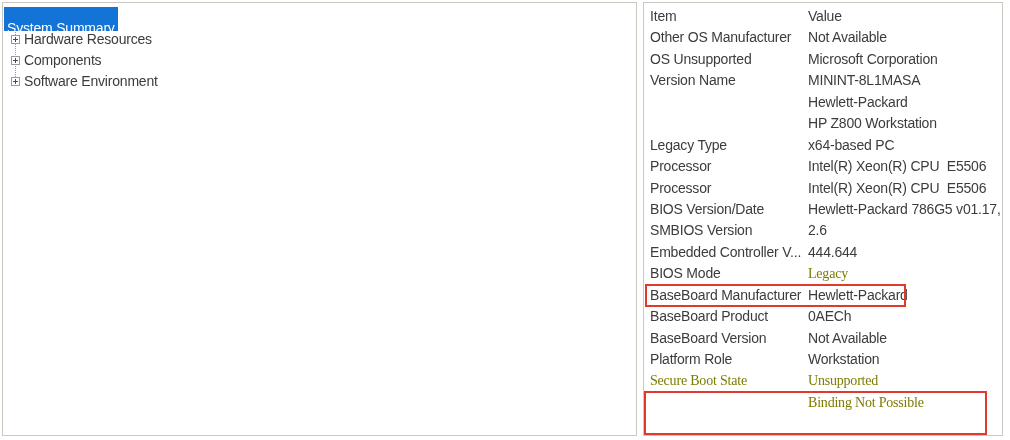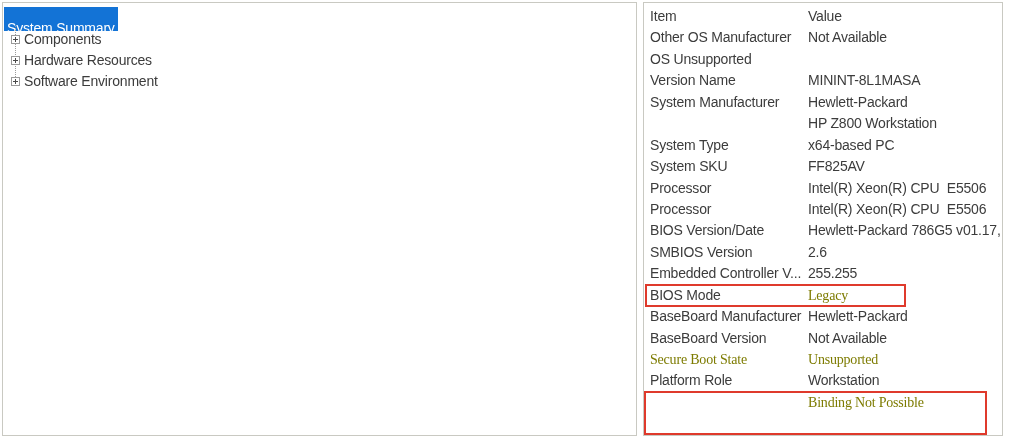--- a/index.html
+++ b/index.html
@@ -71,28 +71,28 @@
 
   <div class="left-pane">
     <div class="tree-root-item">System Summary</div>
     <div class="tree-vline"></div>
     <div class="tree-children">
 
         <div class="tree-item">
           <span class="expand-box">
             <span class="ph"></span><span class="pv"></span>
           </span>
-          <span class="label">Components</span>
+          <span class="label">Hardware Resources</span>
         </div>
 
         <div class="tree-item">
           <span class="expand-box">
             <span class="ph"></span><span class="pv"></span>
           </span>
-          <span class="label">Hardware Resources</span>
+          <span class="label">Components</span>
         </div>
 
         <div class="tree-item">
           <span class="expand-box">
             <span class="ph"></span><span class="pv"></span>
           </span>
           <span class="label">Software Environment</span>
         </div>
       </div>
   </div>
@@ -105,45 +105,41 @@
       </div>
       <div>
 
           <div class="row">
             <span class="c1">Other OS Manufacturer</span>
             <span class="c2">Not Available</span>
           </div>
 
           <div class="row">
             <span class="c1">OS Unsupported</span>
+            <span class="c2">Microsoft Corporation</span>
           </div>
 
           <div class="row">
             <span class="c1">Version Name</span>
             <span class="c2">MININT-8L1MASA</span>
           </div>
 
           <div class="row">
-            <span class="c1">System Manufacturer</span>
             <span class="c2">Hewlett-Packard</span>
           </div>
 
           <div class="row">
             <span class="c2">HP Z800 Workstation</span>
           </div>
 
           <div class="row">
-            <span class="c1">System Type</span>
+            <span class="c1">Legacy Type</span>
             <span class="c2">x64-based PC</span>
           </div>
 
-          <div class="row">
-            <span class="c1">System SKU</span>
-            <span class="c2">FF825AV</span>
-          </div>
 
           <div class="row">
             <span class="c1">Processor</span>
             <span class="c2">Intel(R) Xeon(R) CPU  E5506</span>
           </div>
 
           <div class="row">
             <span class="c1">Processor</span>
             <span class="c2">Intel(R) Xeon(R) CPU  E5506</span>
           </div>
@@ -153,47 +149,51 @@
             <span class="c2">Hewlett-Packard 786G5 v01.17, 8/</span>
           </div>
 
           <div class="row">
             <span class="c1">SMBIOS Version</span>
             <span class="c2">2.6</span>
           </div>
 
           <div class="row">
             <span class="c1">Embedded Controller V...</span>
-            <span class="c2">255.255</span>
+            <span class="c2">444.644</span>
           </div>
 
           <div class="row">
             <span class="c1">BIOS Mode</span>
             <span class="c2 olive">Legacy</span>
           </div>
 
           <div class="row">
             <span class="c1">BaseBoard Manufacturer</span>
             <span class="c2">Hewlett-Packard</span>
           </div>
 
+          <div class="row">
+            <span class="c1">BaseBoard Product</span>
+            <span class="c2">0AECh</span>
+          </div>
 
           <div class="row">
             <span class="c1">BaseBoard Version</span>
             <span class="c2">Not Available</span>
           </div>
 
           <div class="row">
+            <span class="c1">Platform Role</span>
+            <span class="c2">Workstation</span>
+          </div>
+
+          <div class="row">
             <span class="c1 olive">Secure Boot State</span>
             <span class="c2 olive">Unsupported</span>
-          </div>
-
-          <div class="row">
-            <span class="c1">Platform Role</span>
-            <span class="c2">Workstation</span>
           </div>
 
           <div class="row">
             <span class="c2 olive">Binding Not Possible</span>
           </div>
         </div>
     </div>
     <div class="redbox box1"></div>
     <div class="redbox box2"></div>
   </div>

